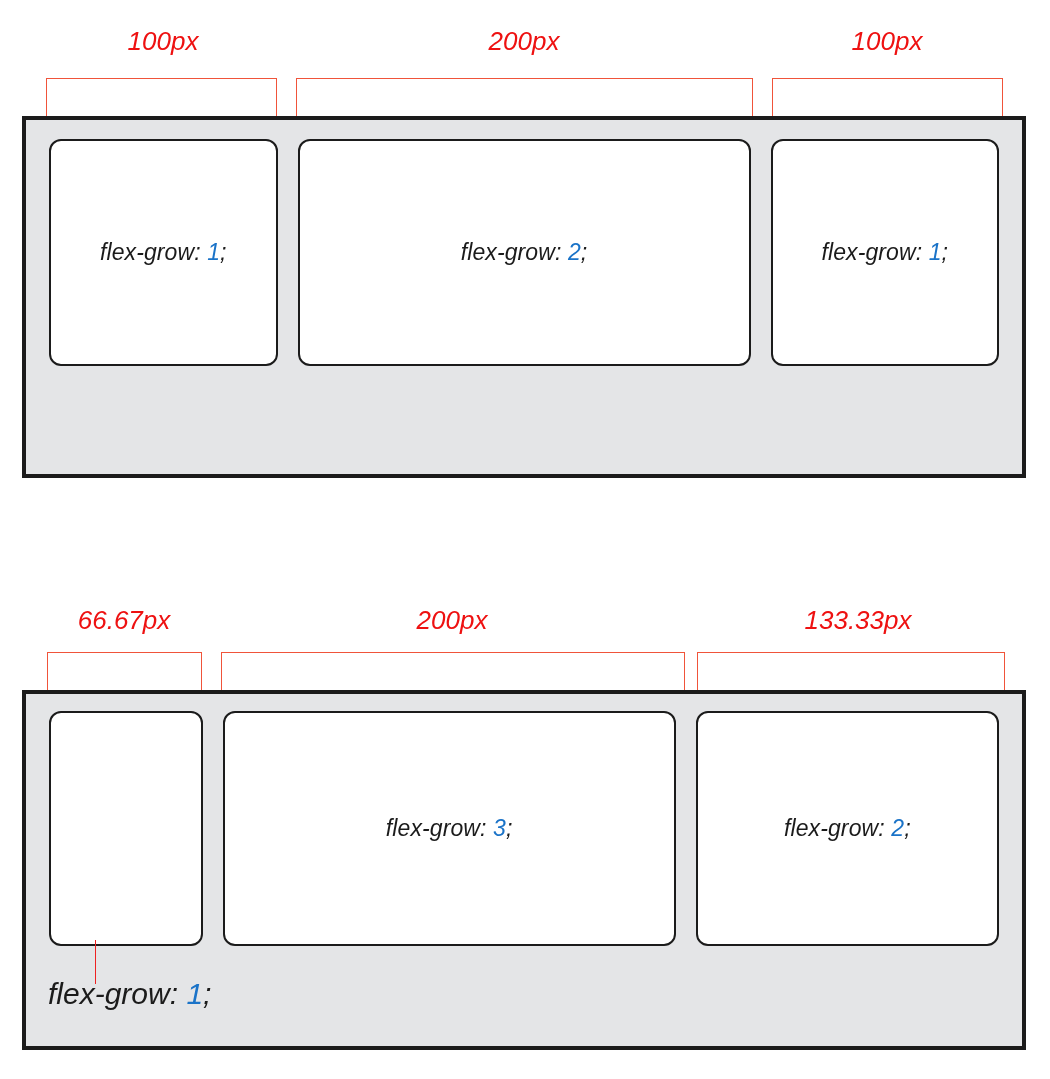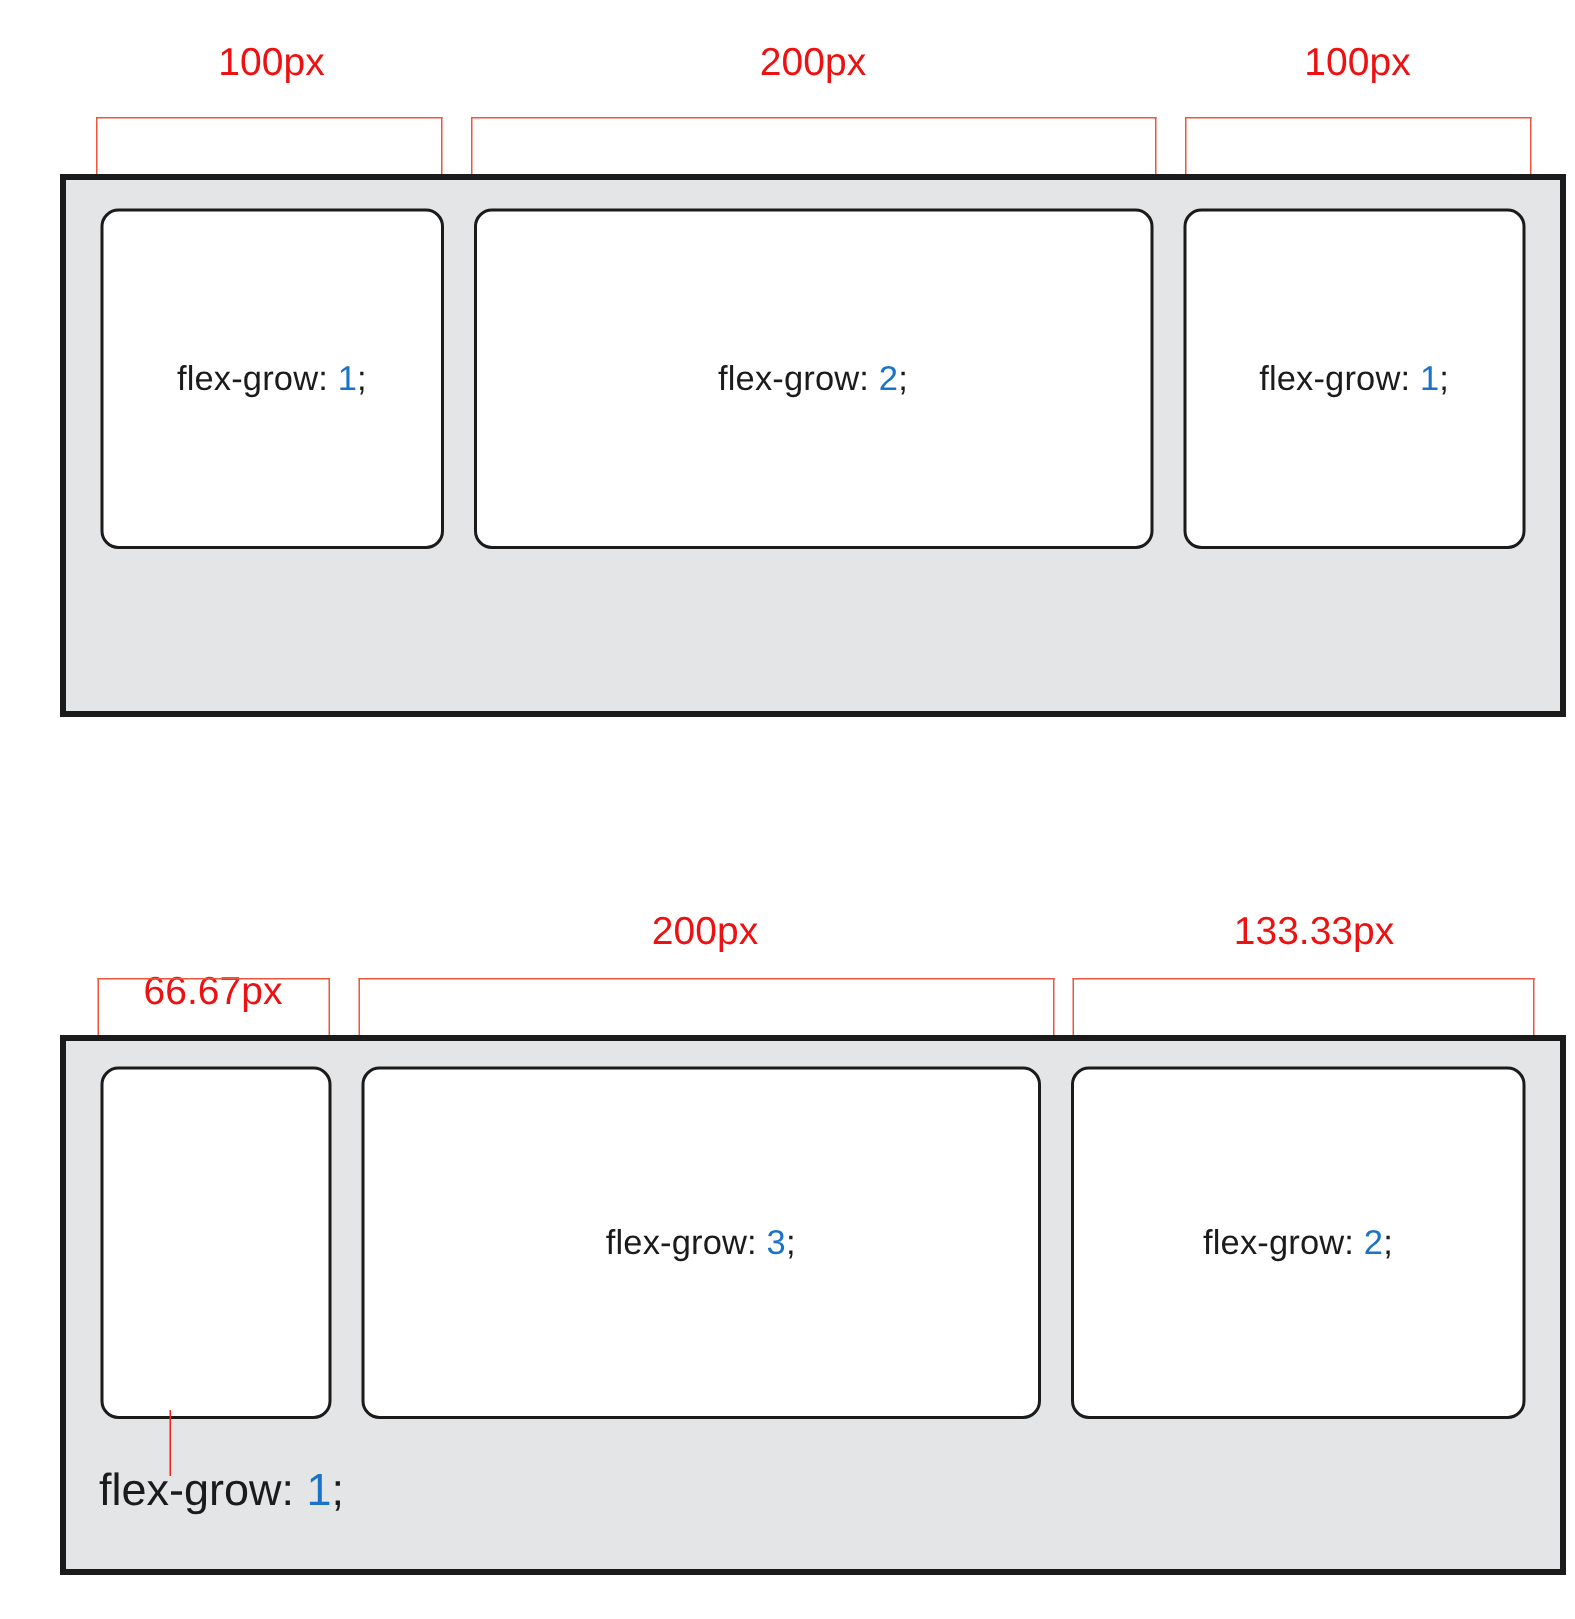--- a/index.html
+++ b/index.html
@@ -10,24 +10,25 @@
   body {
     width: 1050px;
     height: 1079px;
     position: relative;
     font-family: "Liberation Sans", sans-serif;
     overflow: hidden;
   }
 
   .stage {
     position: absolute;
-    left: 18px;
+    left: 0;
     top: 0;
     width: 1032px;
     height: 1079px;
+    font-style: italic;
   }
 
   
   .panel {
     position: absolute;
     box-sizing: border-box;
     background: #e4e5e7;
     border: 4px solid #1b1b1b;
   }
   #panel-1 {
@@ -128,21 +129,21 @@
         <span class="prop">flex-grow:</span>&nbsp;<span class="val">2</span><span>;</span>
       </div>
 
       <div class="item" style="flex-grow:1; flex-basis:0;">
         <span class="prop">flex-grow:</span>&nbsp;<span class="val">1</span><span>;</span>
       </div>
 
     </div>
   </div>
 
-  <div class="dim-label" style="left:124px; top:605px;margin-top:40px;">66.67px</div>
+  <div class="dim-label" style="left:124px; top:605px;">66.67px</div>
   <div class="dim-label" style="left:452px; top:605px;">200px</div>
   <div class="dim-label" style="left:858px; top:605px;">133.33px</div>
 
   <div class="bracket tall" style="left:47px; top:652px; width:155px;"></div>
   <div class="bracket tall" style="left:221px; top:652px; width:464px;"></div>
   <div class="bracket tall" style="left:697px; top:652px; width:308px;"></div>
 
   <div class="panel" id="panel-2">
     <div class="row" id="row-2">
 

